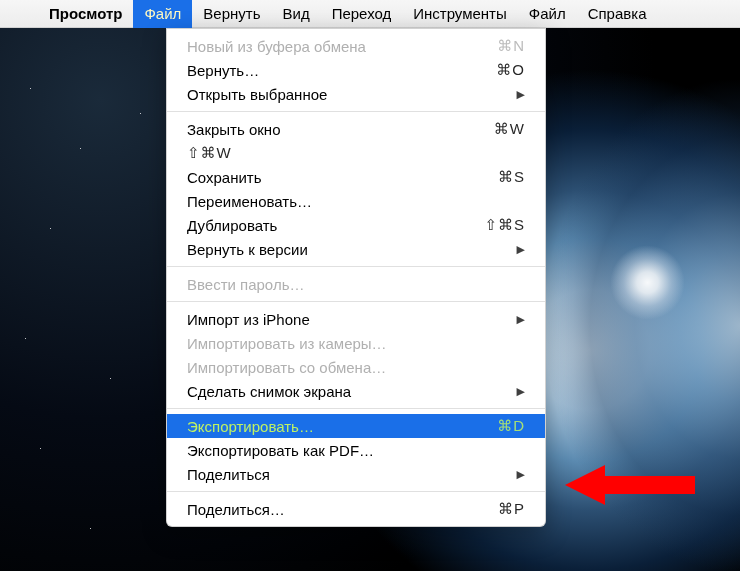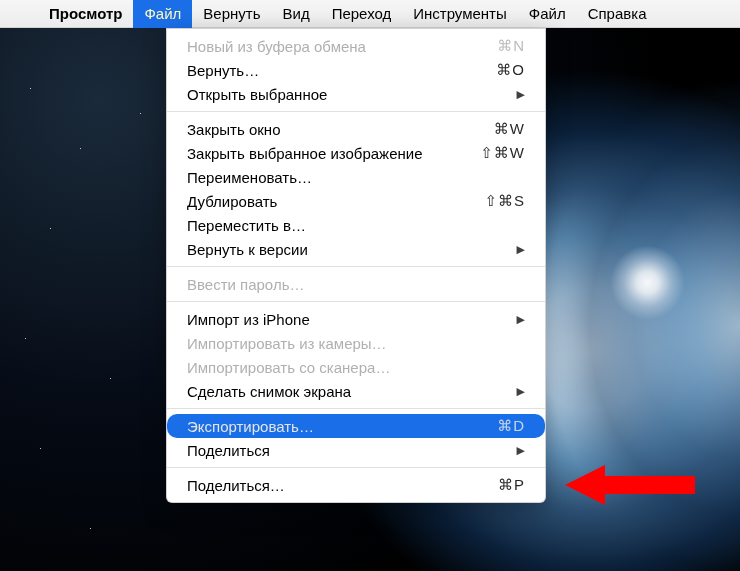--- a/index.html
+++ b/index.html
@@ -39,21 +39,21 @@
       position: absolute; top: 28px; left: 166px; width: 380px;
       background: #fff; border: 1px solid rgba(0,0,0,0.18);
       border-radius: 0 0 6px 6px; box-shadow: 0 8px 24px rgba(0,0,0,0.3);
       z-index: 20; padding: 5px 0;
     }
     .menu-row {
       display: flex; align-items: center; justify-content: space-between;
       padding: 3px 20px; font-size: 15px; color: #000; height: 24px;
     }
     .menu-row.disabled { color: #b0b0b0; }
-    .menu-row.highlighted { background: #1a6fe8; color: #e5e5e5; border-radius: 10px; }
+    .menu-row.highlighted { background: #1a6fe8; color: #bef264; }
     .menu-row .shortcut { font-size: 15px; letter-spacing: 1px; color: inherit; opacity: 0.85; }
     .menu-row.disabled .shortcut { color: #b0b0b0; }
     .menu-row .submenu-arrow { font-size: 11px; opacity: 0.75; }
     .menu-separator { height: 1px; background: #e0e0e0; margin: 5px 0; }
     
     .arrow-annotation {
       position: absolute; top: 460px; left: 565px; z-index: 30;
       width: 140px; height: 50px;
     }
     .watermark {
@@ -106,60 +106,63 @@
     <div class="menu-row">
       <span>Открыть выбранное</span>
       <span class="submenu-arrow">▶</span>
     </div>
     <div class="menu-separator"></div>
     <div class="menu-row">
       <span>Закрыть окно</span>
       <span class="shortcut">⌘W</span>
     </div>
     <div class="menu-row">
-      <span>Закрыть выбранное изображение</span>
       <span class="shortcut">⇧⌘W</span>
+    </div>
+    <div class="menu-row">
+      <span>Сохранить</span>
+      <span class="shortcut">⌘S</span>
     </div>
     <div class="menu-row">
       <span>Переименовать…</span>
     </div>
     <div class="menu-row">
       <span>Дублировать</span>
       <span class="shortcut">⇧⌘S</span>
-    </div>
-    <div class="menu-row">
-      <span>Переместить в…</span>
     </div>
     <div class="menu-row">
       <span>Вернуть к версии</span>
       <span class="submenu-arrow">▶</span>
     </div>
     <div class="menu-separator"></div>
     <div class="menu-row disabled">
       <span>Ввести пароль…</span>
     </div>
     <div class="menu-separator"></div>
     <div class="menu-row">
       <span>Импорт из iPhone</span>
       <span class="submenu-arrow">▶</span>
     </div>
     <div class="menu-row disabled">
       <span>Импортировать из камеры…</span>
     </div>
     <div class="menu-row disabled">
-      <span>Импортировать со сканера…</span>
+      <span>Импортировать со обмена…</span>
     </div>
     <div class="menu-row">
       <span>Сделать снимок экрана</span>
       <span class="submenu-arrow">▶</span>
     </div>
     <div class="menu-separator"></div>
     <div class="menu-row highlighted">
       <span>Экспортировать…</span>
       <span class="shortcut">⌘D</span>
+    </div>
+    <div class="menu-row">
+      <span>Экспортировать как PDF…</span>
     </div>
     <div class="menu-row">
       <span>Поделиться</span>
       <span class="submenu-arrow">▶</span>
     </div>
     <div class="menu-separator"></div>
     <div class="menu-row">
       <span>Поделиться…</span>
       <span class="shortcut">⌘P</span>
     </div>

